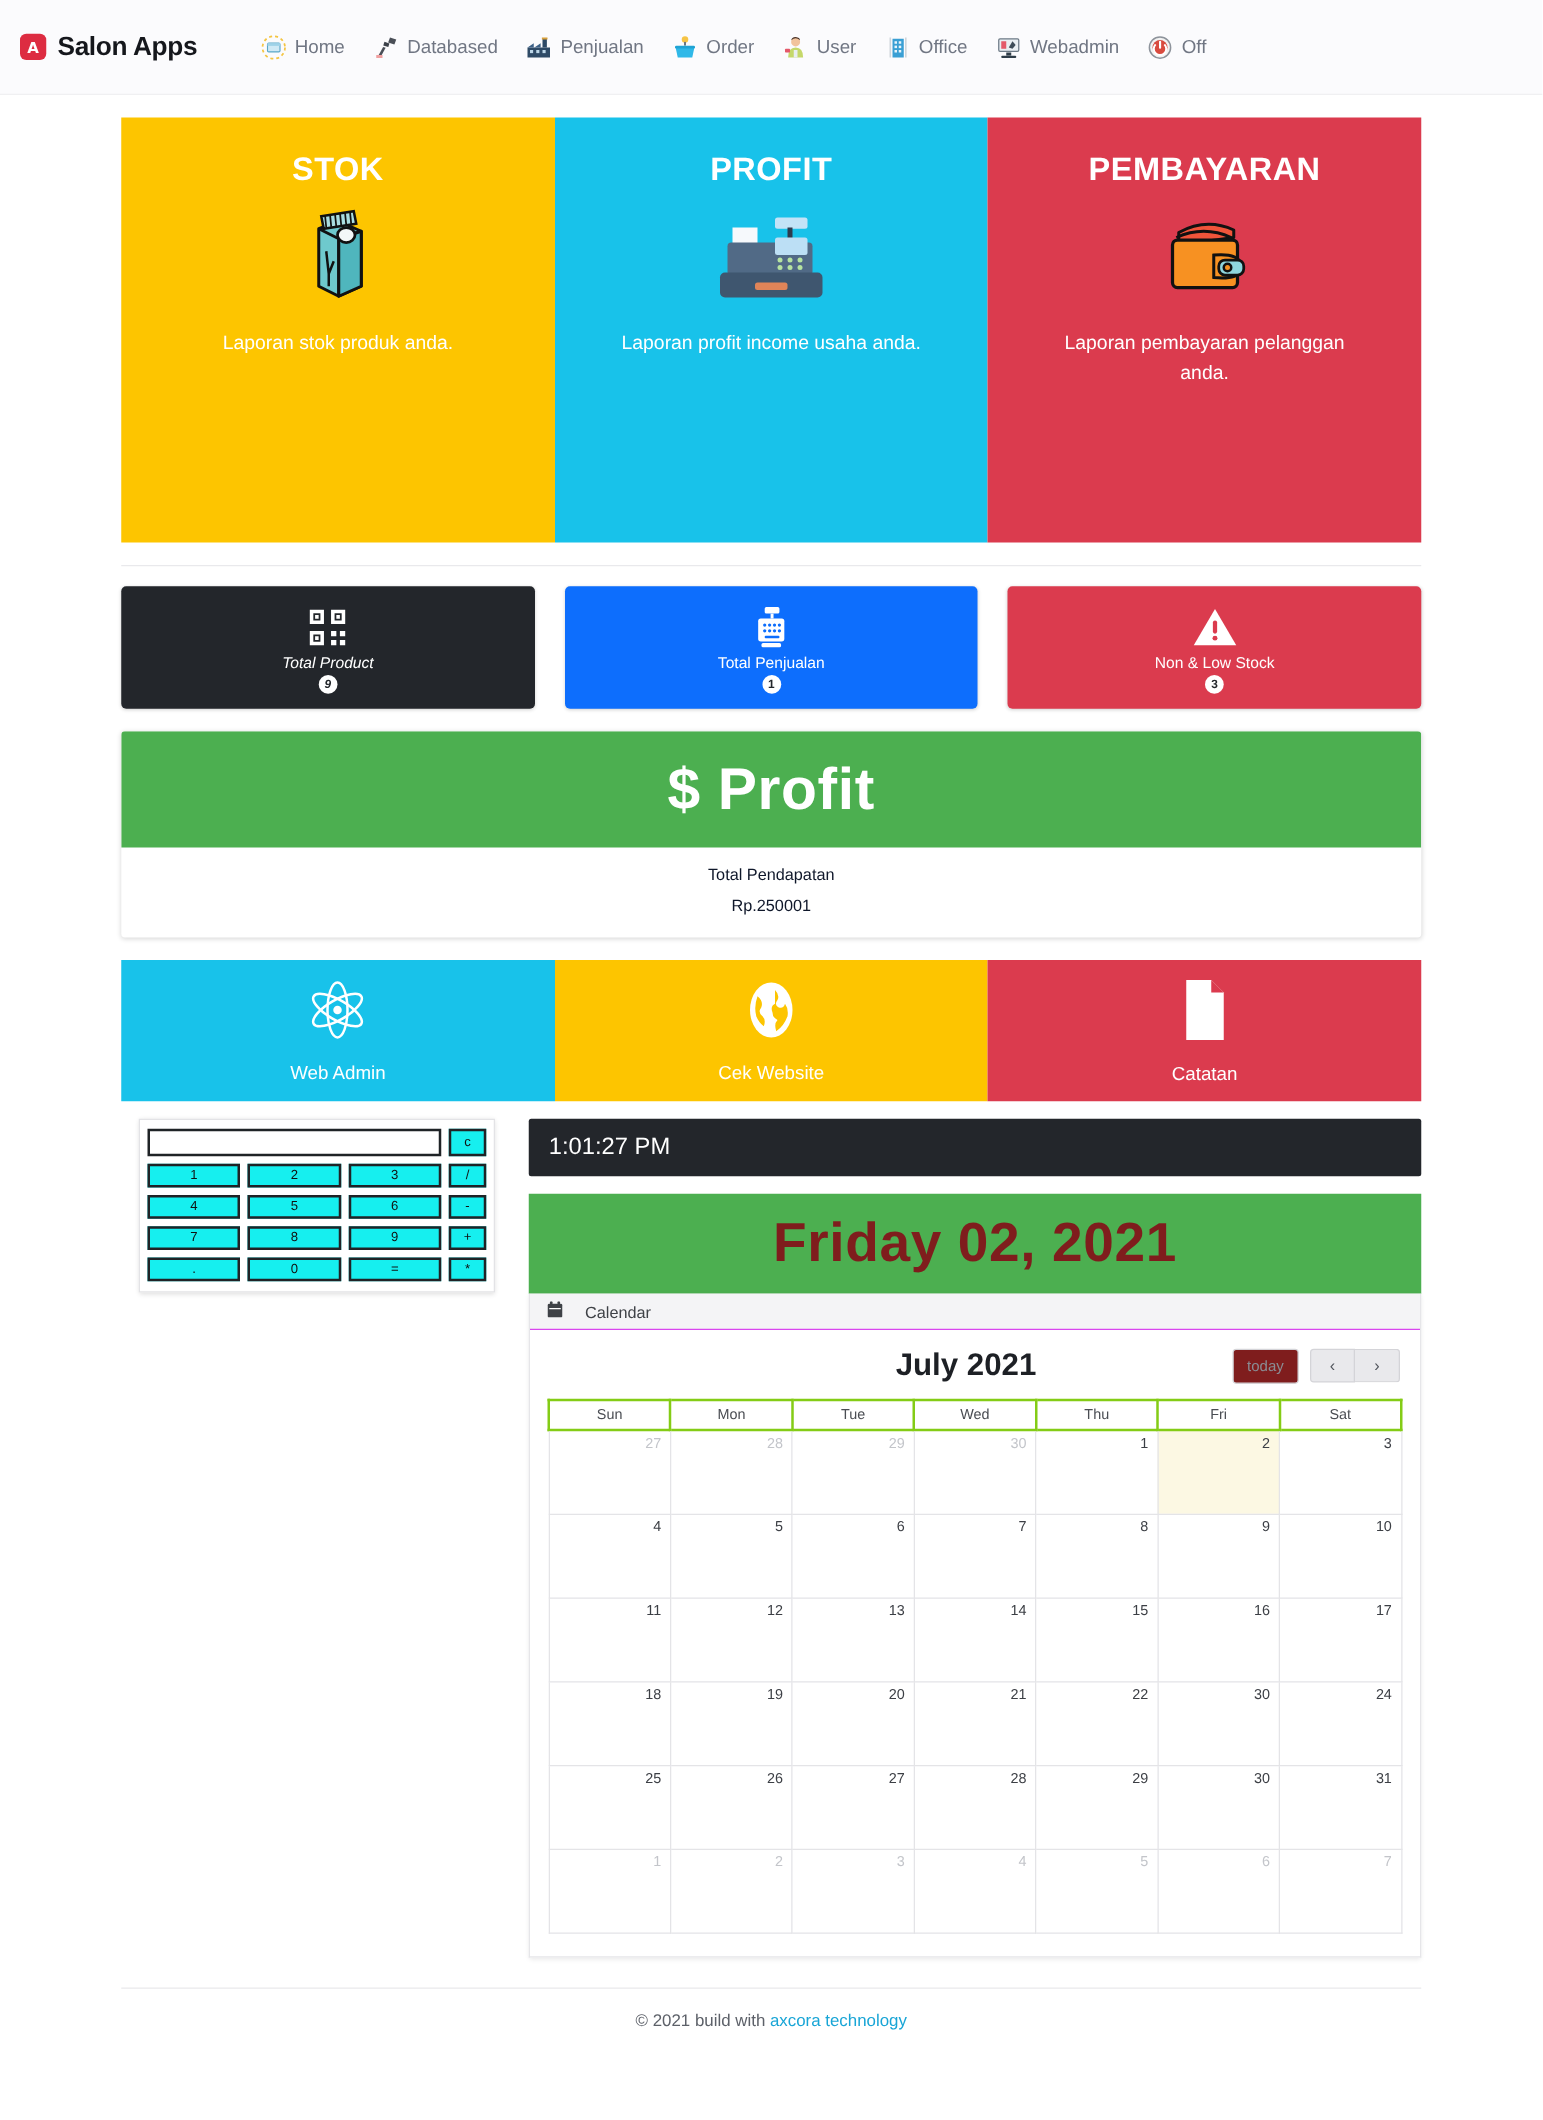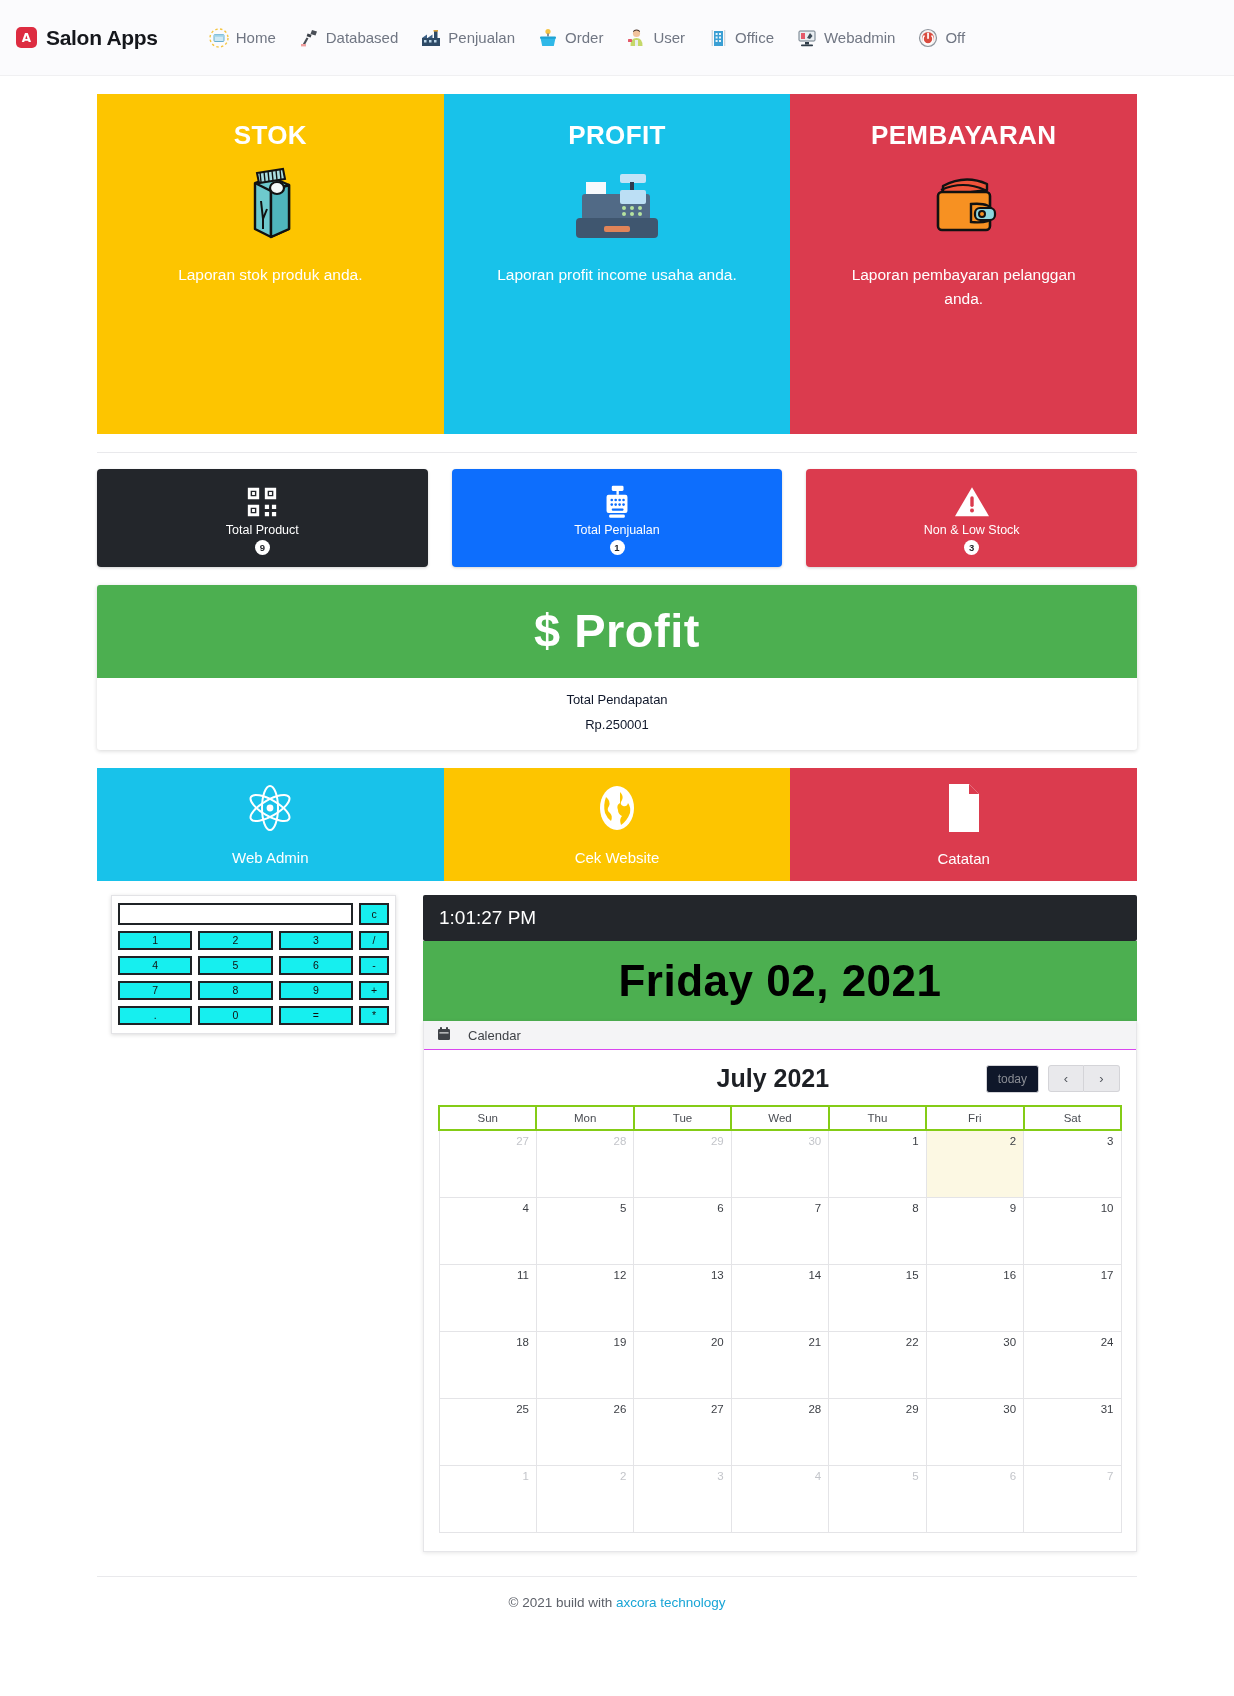--- a/index.html
+++ b/index.html
@@ -67,21 +67,21 @@
 
   
   .stat-row { display: flex; gap: 24px; }
   .stat {
     flex: 1; height: 98px; border-radius: 4px;
     display: flex; flex-direction: column;
     align-items: center; justify-content: center;
     color: #fff; cursor: pointer;
     box-shadow: 0 1px 3px rgba(0,0,0,.18);
   }
-  .stat.dark { background: #23262b; }
+  .stat.dark { background: #23262b; font-style: italic; }
   .stat.blue { background: #0d6efd; }
   .stat.red  { background: #db3b4e; }
   .stat-icon { height: 38px; display:flex; align-items:flex-end; }
   .stat-label { font-size: 12.5px; margin-top: 4px; }
   .stat-badge {
     margin-top: 3px; min-width: 15px; height: 15px; border-radius: 50%;
     background: #fff; color: #23262b; font-size: 9.5px; font-weight: bold;
     display: flex; align-items: center; justify-content: center; padding: 0 4px;
   }
 
@@ -141,21 +141,21 @@
   }
   .calc-op.tall { height: 22px; }
 
   
   .clock {
     background: #23262b; color: #fff; height: 46px;
     display: flex; align-items: center; padding-left: 16px;
     font-size: 19px; border-radius: 2px;
   }
   .datebar {
-    background: #4caf50; color: #000000; height: 80px;
+    margin-top: 14px; background: #4caf50; color: #7f1d1d; height: 80px;
     display: flex; align-items: center; justify-content: center;
     font-size: 44px; font-weight: bold; letter-spacing: .5px;
   }
 
   
   .cal-card {
     background: #fff; border: 1px solid #e6e6e9; border-top: none;
     box-shadow: 0 1px 4px rgba(0,0,0,.1);
   }
   .cal-card-head {
@@ -165,21 +165,21 @@
   }
   .cal-body { padding: 14px 14px 18px; }
   .cal-toolbar {
     display: flex; align-items: center; justify-content: space-between;
     margin-bottom: 12px; padding: 0 2px;
   }
   .cal-title { font-size: 25px; font-weight: bold; color: #1d2025; flex: 1; text-align: center; }
   .cal-spacer { width: 120px; }
   .cal-btns { display: flex; gap: 0; align-items: center; }
   .cal-today {
-    background: #0f172a; border: 1px solid #d4d4d8; color: #8a8d94;
+    background: #7f1d1d; border: 1px solid #d4d4d8; color: #8a8d94;
     font-size: 12px; padding: 6px 11px; border-radius: 3px; cursor: pointer;
     margin-right: 9px; font-family: "Liberation Sans", sans-serif;
   }
   .cal-nav {
     background: #e9e9ec; border: 1px solid #d4d4d8; color: #52565d;
     font-size: 13px; width: 36px; height: 27px; cursor: pointer;
     display: flex; align-items: center; justify-content: center;
   }
   .cal-nav.prev { border-radius: 3px 0 0 3px; }
   .cal-nav.next { border-radius: 0 3px 3px 0; border-left: none; }

